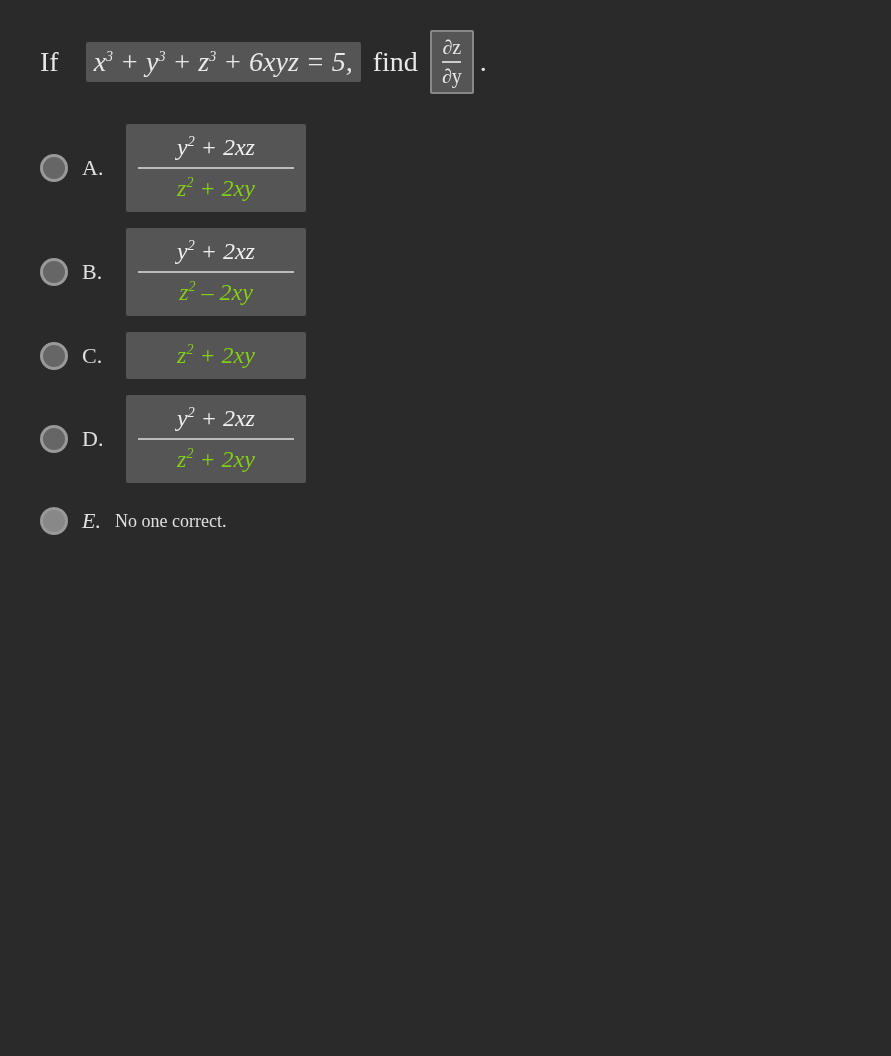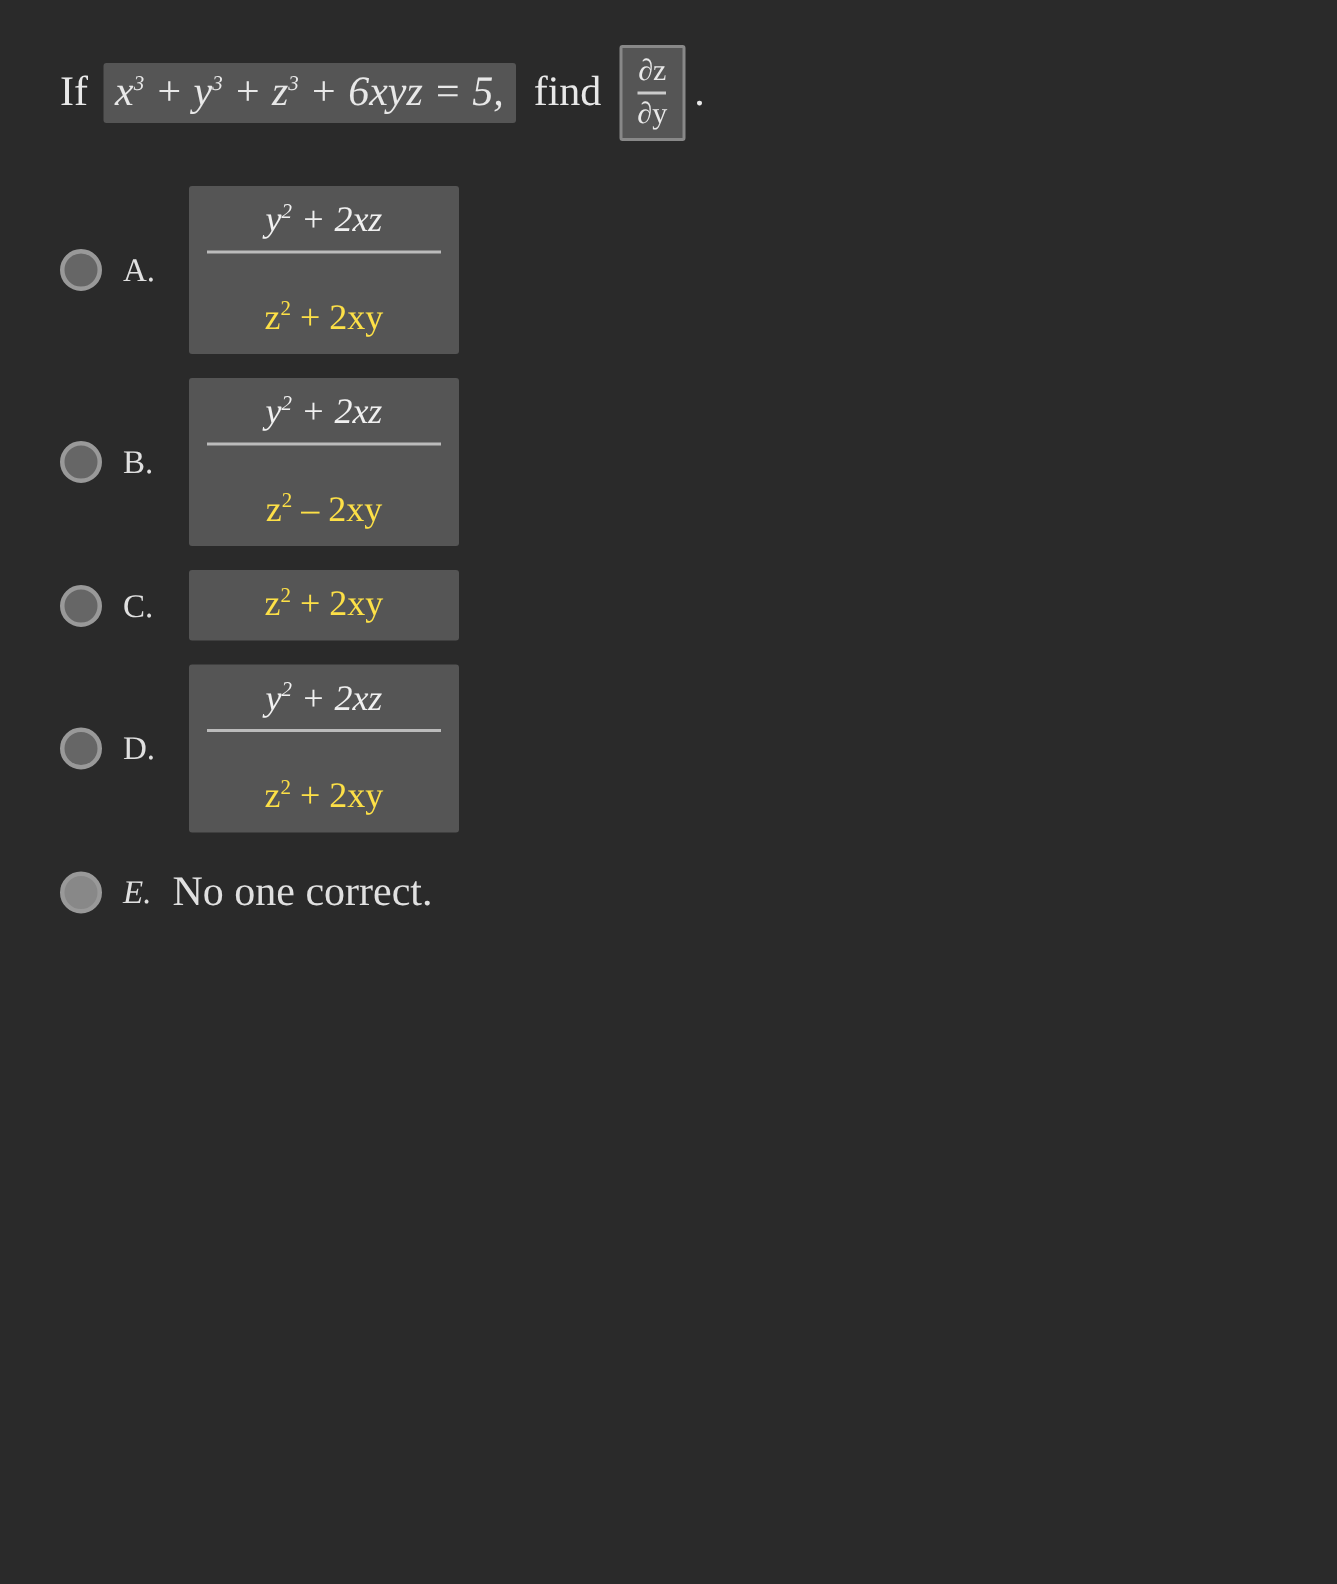--- a/index.html
+++ b/index.html
@@ -27,20 +27,21 @@
       display: flex;
       align-items: center;
       gap: 4px;
     }
 
     .highlight-box {
       background-color: #555;
       padding: 4px 8px;
       border-radius: 2px;
       font-style: italic;
+      margin-left: 17px;
     }
 
     .dz-dy-box {
       background-color: #555;
       border: 2px solid #888;
       padding: 4px 10px;
       text-align: center;
       display: inline-flex;
       flex-direction: column;
       align-items: center;
@@ -91,54 +92,54 @@
       min-width: 30px;
     }
 
     .fraction-box {
       background-color: #555;
       padding: 10px 12px;
       border-radius: 2px;
       display: inline-flex;
       flex-direction: column;
       min-width: 180px;
-      gap: 24px;
     }
 
     .fraction-numerator {
       font-size: 24px;
       font-style: italic;
       color: #f0f0f0;
       border-bottom: 2px solid #bbb;
       padding-bottom: 6px;
       margin-bottom: 6px;
       width: 100%;
       text-align: center;
     }
 
     .fraction-denominator {
       font-size: 24px;
-      color: #fde047;
+      font-style: italic;
+      color: #84cc16;
       text-align: center;
     }
 
     sup {
       font-size: 14px;
       vertical-align: super;
     }
 
     .option-e {
       display: flex;
       align-items: center;
       gap: 14px;
       margin-top: 4px;
     }
 
     .option-e-text {
-      font-size: 28px;
+      font-size: 18px;
       color: #e0e0e0;
     }
 
     .option-e-label {
       font-size: 22px;
       color: #e0e0e0;
       font-style: italic;
     }
   </style>
 </head>

